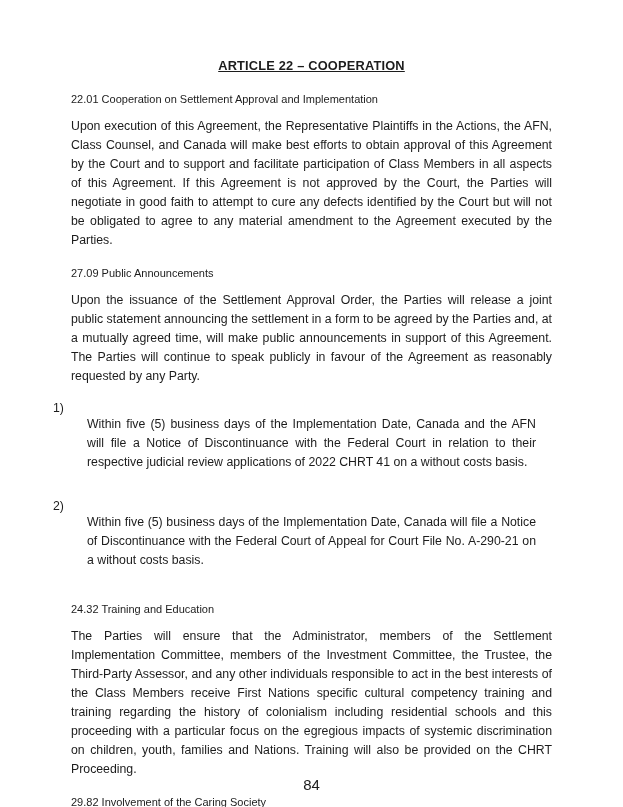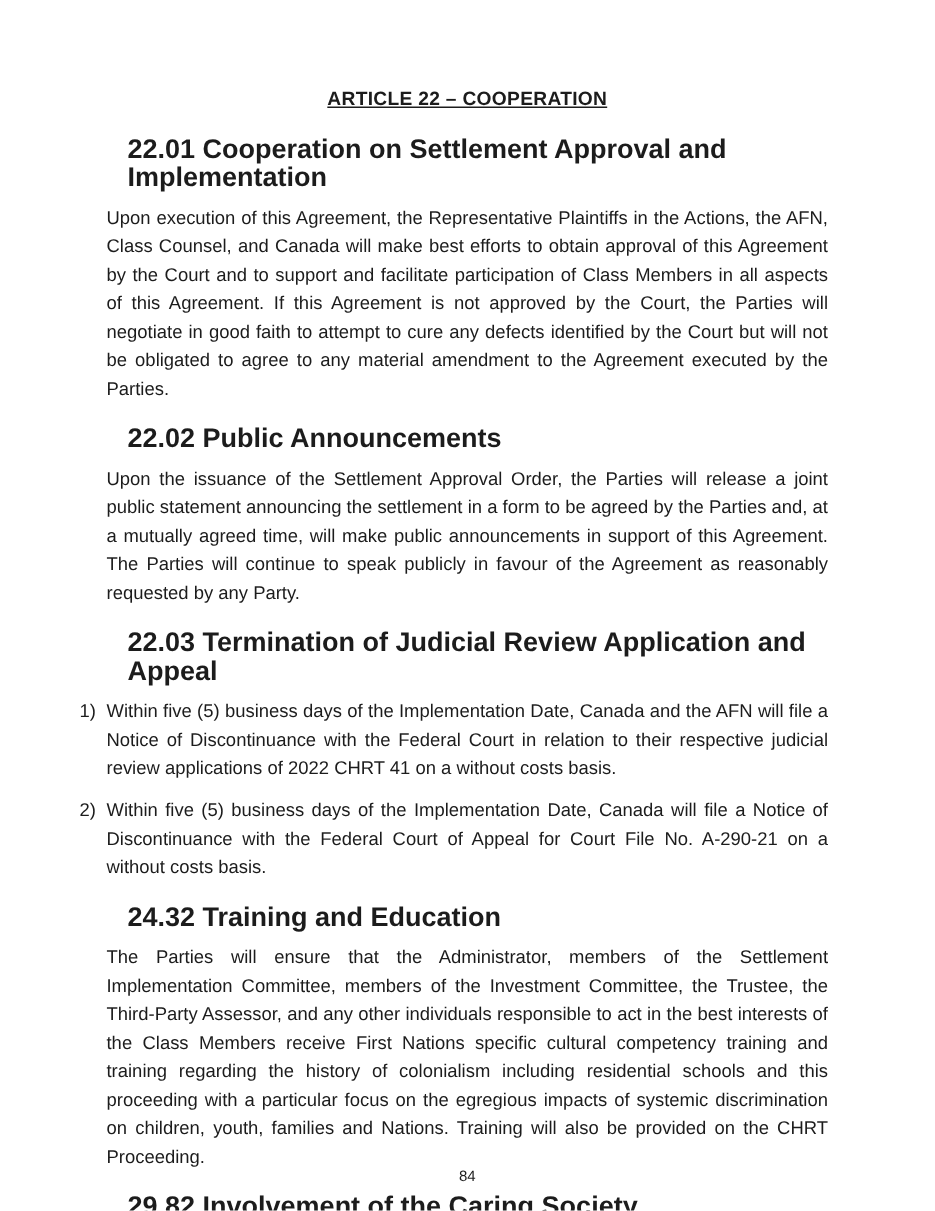--- a/index.html
+++ b/index.html
@@ -22,69 +22,68 @@
     }
     .title {
       text-align: center;
       font-weight: bold;
       text-decoration: underline;
       font-size: 12.8px;
       margin: 0 0 15px 0;
       letter-spacing: 0.2px;
     }
     .heading {
-      font-weight: bold;
-      font-size: 18px;
-      margin: 14px 0 8px 14px;
+      font-weight: normal;
+      font-size: 11px;
+      margin: 14px 0 8px 0;
     }
     .para {
       text-align: justify;
       margin: 0 0 13px 0;
     }
     .numbered-item {
       display: flex;
       margin: 0 0 9px -18px;
     }
     .num {
       flex: 0 0 18px;
       width: 18px;
     }
     .item-text {
       flex: 1;
-      margin: 0;
+      margin: 16px;
       text-align: justify;
     }
     .page-number {
       position: absolute;
       left: 0;
       right: 0;
       bottom: 13px;
       text-align: center;
-      font-size: 10px;
+      font-size: 15px;
     }
   </style>
 </head>
 <body>
 
 <div class="page">
 
   <div class="title">ARTICLE 22 – COOPERATION</div>
 
   <div>
     <div class="heading">22.01 Cooperation on Settlement Approval and Implementation</div>
     <p class="para">Upon execution of this Agreement, the Representative Plaintiffs in the Actions, the AFN, Class Counsel, and Canada will make best efforts to obtain approval of this Agreement by the Court and to support and facilitate participation of Class Members in all aspects of this Agreement. If this Agreement is not approved by the Court, the Parties will negotiate in good faith to attempt to cure any defects identified by the Court but will not be obligated to agree to any material amendment to the Agreement executed by the Parties.</p>
   </div>
 
   <div>
-    <div class="heading">22.02 Public Announcements</div>
+    <div class="heading">27.09 Public Announcements</div>
     <p class="para">Upon the issuance of the Settlement Approval Order, the Parties will release a joint public statement announcing the settlement in a form to be agreed by the Parties and, at a mutually agreed time, will make public announcements in support of this Agreement. The Parties will continue to speak publicly in favour of the Agreement as reasonably requested by any Party.</p>
   </div>
 
   <div>
-    <div class="heading">22.03 Termination of Judicial Review Application and Appeal</div>
     <div class="numbered-item">
       <span class="num">1)</span>
       <p class="item-text">Within five (5) business days of the Implementation Date, Canada and the AFN will file a Notice of Discontinuance with the Federal Court in relation to their respective judicial review applications of 2022 CHRT 41 on a without costs basis.</p>
     </div>
     <div class="numbered-item">
       <span class="num">2)</span>
       <p class="item-text">Within five (5) business days of the Implementation Date, Canada will file a Notice of Discontinuance with the Federal Court of Appeal for Court File No. A-290-21 on a without costs basis.</p>
     </div>
   </div>
 

